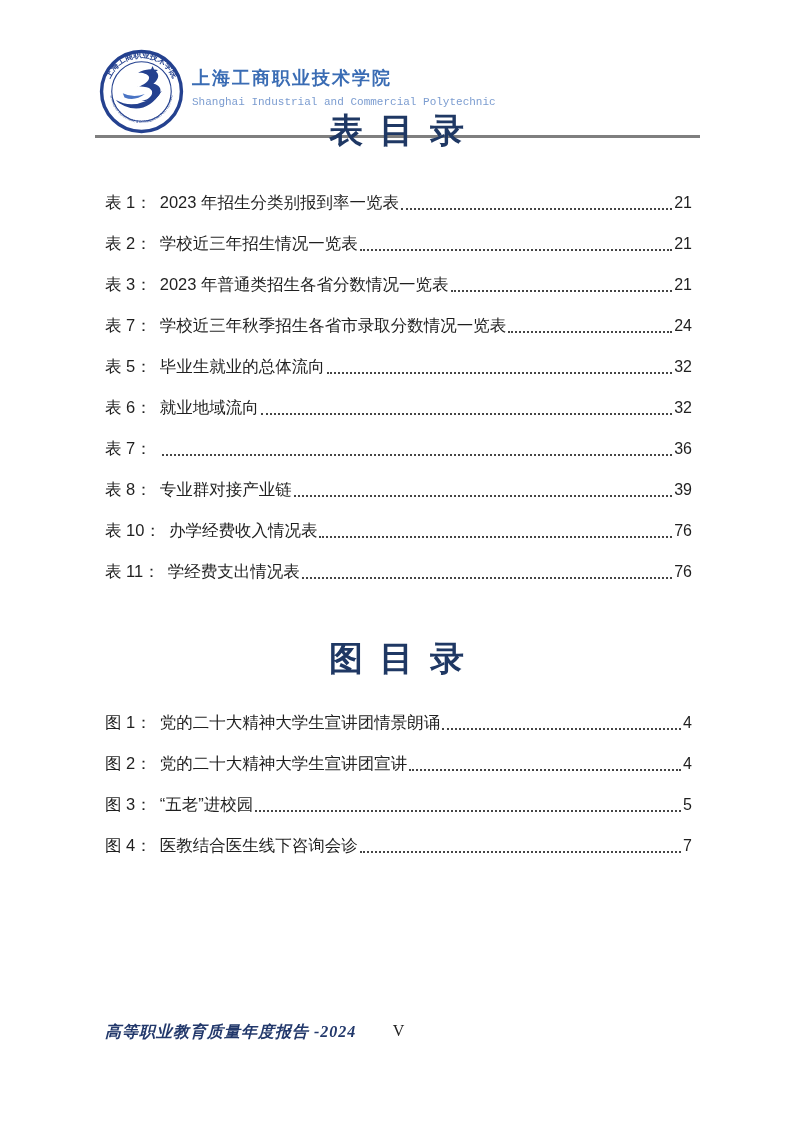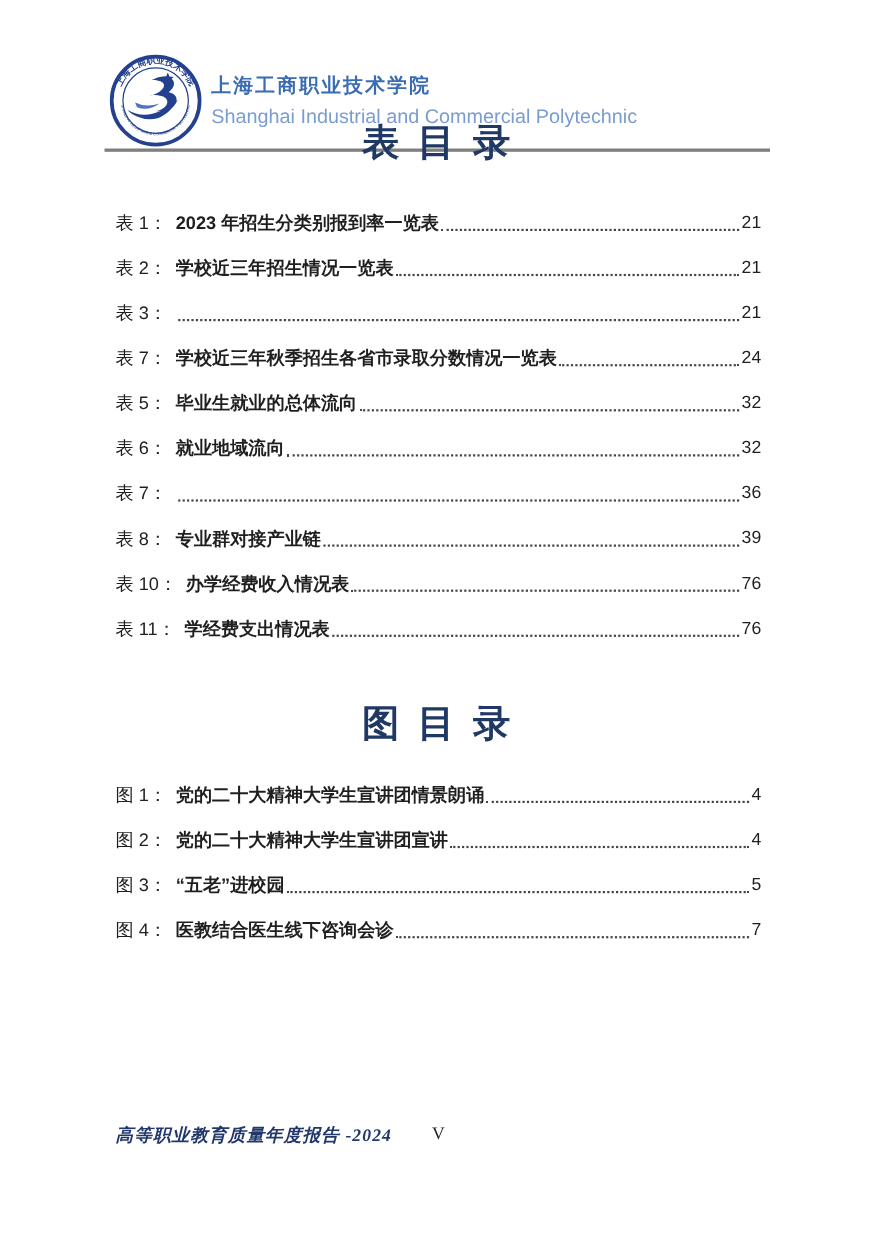--- a/index.html
+++ b/index.html
@@ -21,22 +21,22 @@
   
   .header{position:absolute;top:49px;left:99px;display:flex;align-items:flex-start;}
   .logo{width:85px;height:85px;flex:0 0 auto;}
   .header-names{margin-left:8px;padding-top:17px;}
   .school-name-zh{
     font-size:18px;font-weight:bold;letter-spacing:2px;
     color:var(--school-name-zh);
     font-family:"Liberation Serif", serif;
   }
   .school-name-en{
-    margin-top:6px;font-size:18px;color:var(--school-name-en);
-    font-family:Liberation Sans, sans-serif;
+    margin-top:6px;font-size:11px;color:var(--school-name-en);
+    font-family:Liberation Mono, monospace;
   }
   .header-rule{
     position:absolute;top:135px;left:95px;width:605px;height:2.5px;
     background:var(--header-rule);
   }
   
   .content{position:absolute;top:0;left:105px;width:587px;}
   .toc-title{
     padding-top:108px;
     font-family:"Liberation Serif", serif;
@@ -44,21 +44,21 @@
     color:var(--toc-title);text-align:center;letter-spacing:4px;
   }
   .toc-title.figures{padding-top:44px;}
   .toc-list{margin-top:28px;}
   .toc-list.figures{margin-top:20px;}
   .toc-entry{
     display:flex;align-items:center;height:41px;
     font-size:16.5px;color:var(--entry-text);white-space:nowrap;
   }
   .toc-label{flex:0 0 auto;margin-right:8px;text-align:center;}
-  .toc-text{flex:0 0 auto;font-weight:bold;}
+  .toc-text{flex:0 0 auto;}
   .toc-dots{
     flex:1 1 auto;height:0;border-bottom:2px dotted var(--leader-dots);
     transform:translateY(6px);margin:0 2px;min-width:10px;
   }
   .toc-page{flex:0 0 auto;font-size:16px;}
   
   .footer{position:absolute;top:1022px;left:105px;width:587px;height:24px;text-align:center;}
   .footer-title{
     position:absolute;left:0;top:0;
     font-family:"Liberation Serif", serif;font-style:italic;font-weight:bold;
@@ -112,20 +112,21 @@
 
   <div class="toc-entry">
     <span class="toc-label">表 2：</span>
     <span class="toc-text">学校近三年招生情况一览表</span>
     <span class="toc-dots"></span>
     <span class="toc-page">21</span>
   </div>
 
   <div class="toc-entry">
     <span class="toc-label">表 3：</span>
+    <span class="toc-text">2023 年普通类招生各省分数情况一览表</span>
     <span class="toc-dots"></span>
     <span class="toc-page">21</span>
   </div>
 
   <div class="toc-entry">
     <span class="toc-label">表 7：</span>
     <span class="toc-text">学校近三年秋季招生各省市录取分数情况一览表</span>
     <span class="toc-dots"></span>
     <span class="toc-page">24</span>
   </div>

